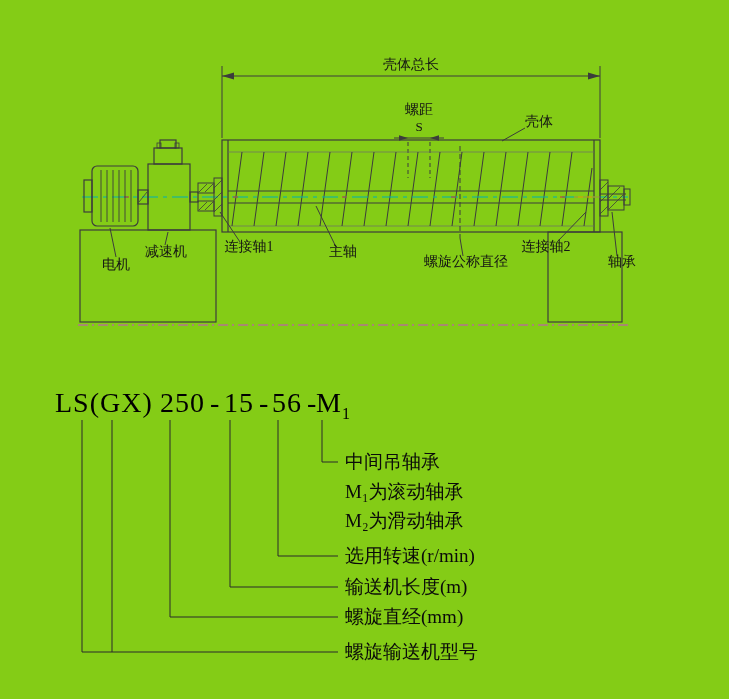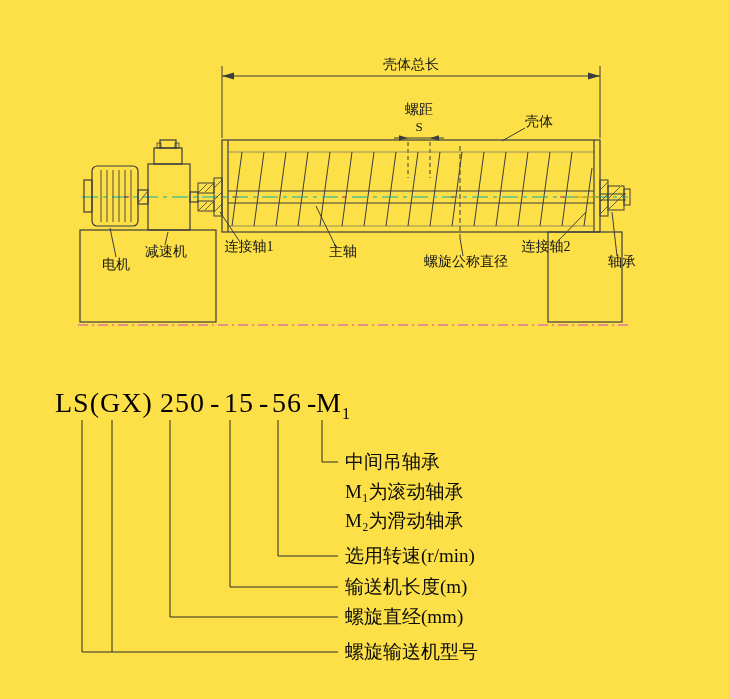--- a/index.html
+++ b/index.html
@@ -1,16 +1,16 @@
 <!DOCTYPE html>
 <html><head>
 <meta charset="utf-8">
 <style>
   html,body { margin:0; padding:0; background:#ffffff; }
-  .stage { position:relative; width:729px; height:699px; background:#fde047; overflow:hidden; }
+  .stage { position:relative; width:729px; height:699px; background:#84cc16; overflow:hidden; }
   svg { display:block; }
   .dlabel  { font-family:"Liberation Serif","DejaVu Serif",serif; font-size:14px; fill:#141414; }
   .dsmall  { font-family:"Liberation Serif","DejaVu Serif",serif; font-size:13px; fill:#141414; }
   .model   { font-family:"Liberation Serif","DejaVu Serif",serif; font-size:28px; letter-spacing:1px; fill:#000; }
   .modelsub{ font-family:"Liberation Serif","DejaVu Serif",serif; font-size:16px; fill:#000; }
   .legend  { font-family:"Liberation Serif","DejaVu Serif",serif; font-size:19px; fill:#0a0a0a; }
 </style>
 </head>
 <body>
 

